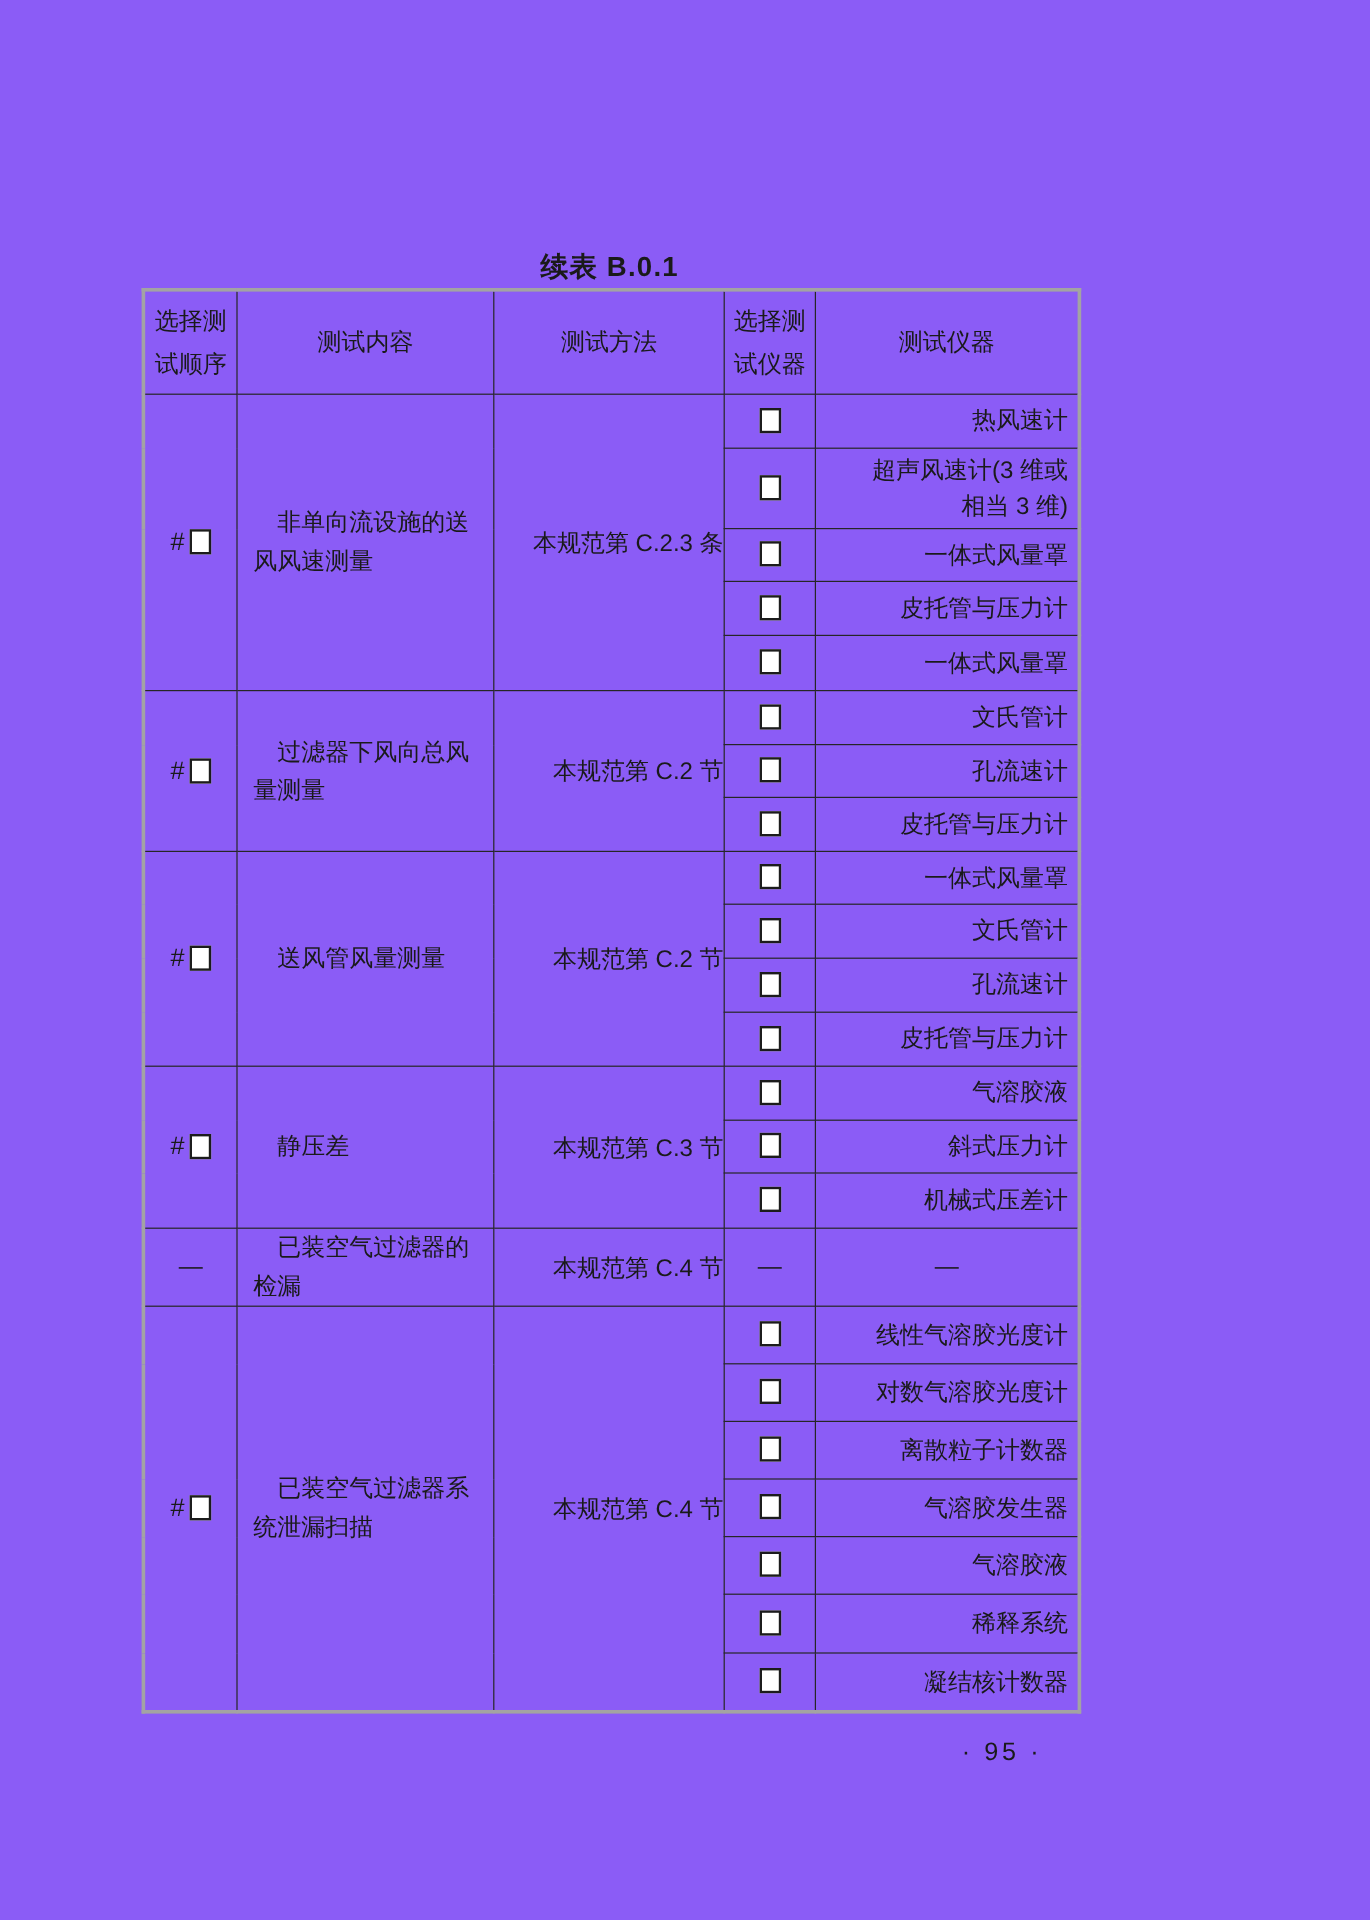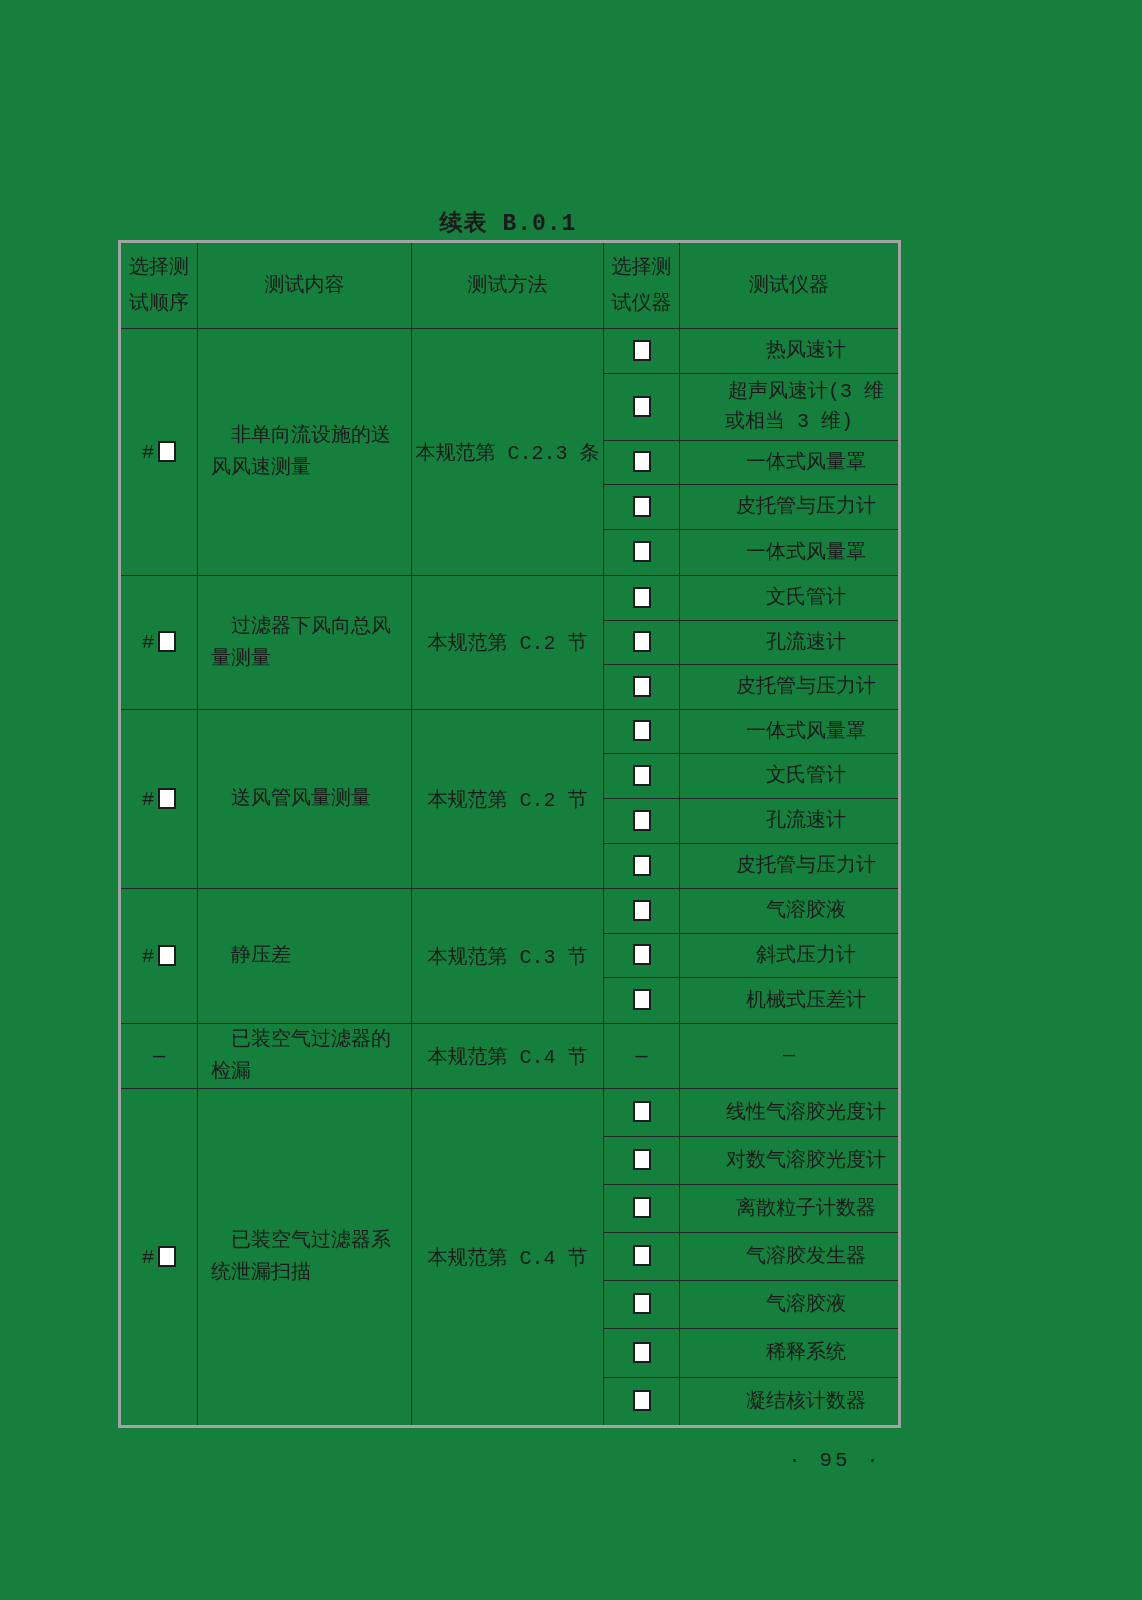--- a/index.html
+++ b/index.html
@@ -1,44 +1,44 @@
 <!DOCTYPE html>
 <html><head>
 <meta charset="utf-8">
 <style>
   * { box-sizing: border-box; }
   html, body { margin: 0; padding: 0; background: #f4f4f4; }
   .page {
     position: relative; width: 1142px; height: 1600px; margin: 0 auto;
-    background: #15803d; color: #1a1a1a;
-    font-family: Liberation Mono, monospace;
+    background: #8b5cf6; color: #1a1a1a;
+    font-family: Liberation Sans, sans-serif;
   }
   .title {
     position: absolute; top: 207px; left: 118px; width: 780px; margin: 0;
     text-align: center; font-size: 23px; font-weight: bold; letter-spacing: 1px;
   }
   table.main-table {
     position: absolute; top: 240px; left: 118px; width: 780px;
     border-collapse: collapse; table-layout: fixed;
     border: 3px solid #a3a3a3;
   }
   .main-table th, .main-table td {
     border: 1.6px solid #262626; font-size: 20px; font-weight: normal;
     vertical-align: middle; padding: 0; overflow: hidden;
   }
   th.hdr { text-align: center; line-height: 36px; padding: 0 4px; }
   td.order-cell { text-align: center; white-space: nowrap; }
   td.content-cell {
     text-align: left; padding: 0 13px; text-indent: 20px;
     line-height: 32px; word-break: break-all; margin-top: 11px;
   }
-  td.method-cell { text-align: center; }
+  td.method-cell { text-align: right; }
   td.select-cell { text-align: center; }
   td.name-cell {
-    text-align: center; padding: 2px 8px; text-indent: 34px;
+    text-align: right; padding: 2px 8px; text-indent: 34px;
     line-height: 30px; word-break: break-all;
   }
   .cb {
     display: inline-block; width: 18px; height: 21px;
     border: 2px solid #1c1c1c; background: #fff; vertical-align: -4px;
   }
   td.order-cell .cb { margin-left: 4px; }
   .hash-mark { font-size: 21px; }
   .page-number {
     position: absolute; top: 1449px; left: 770px; width: 130px;

